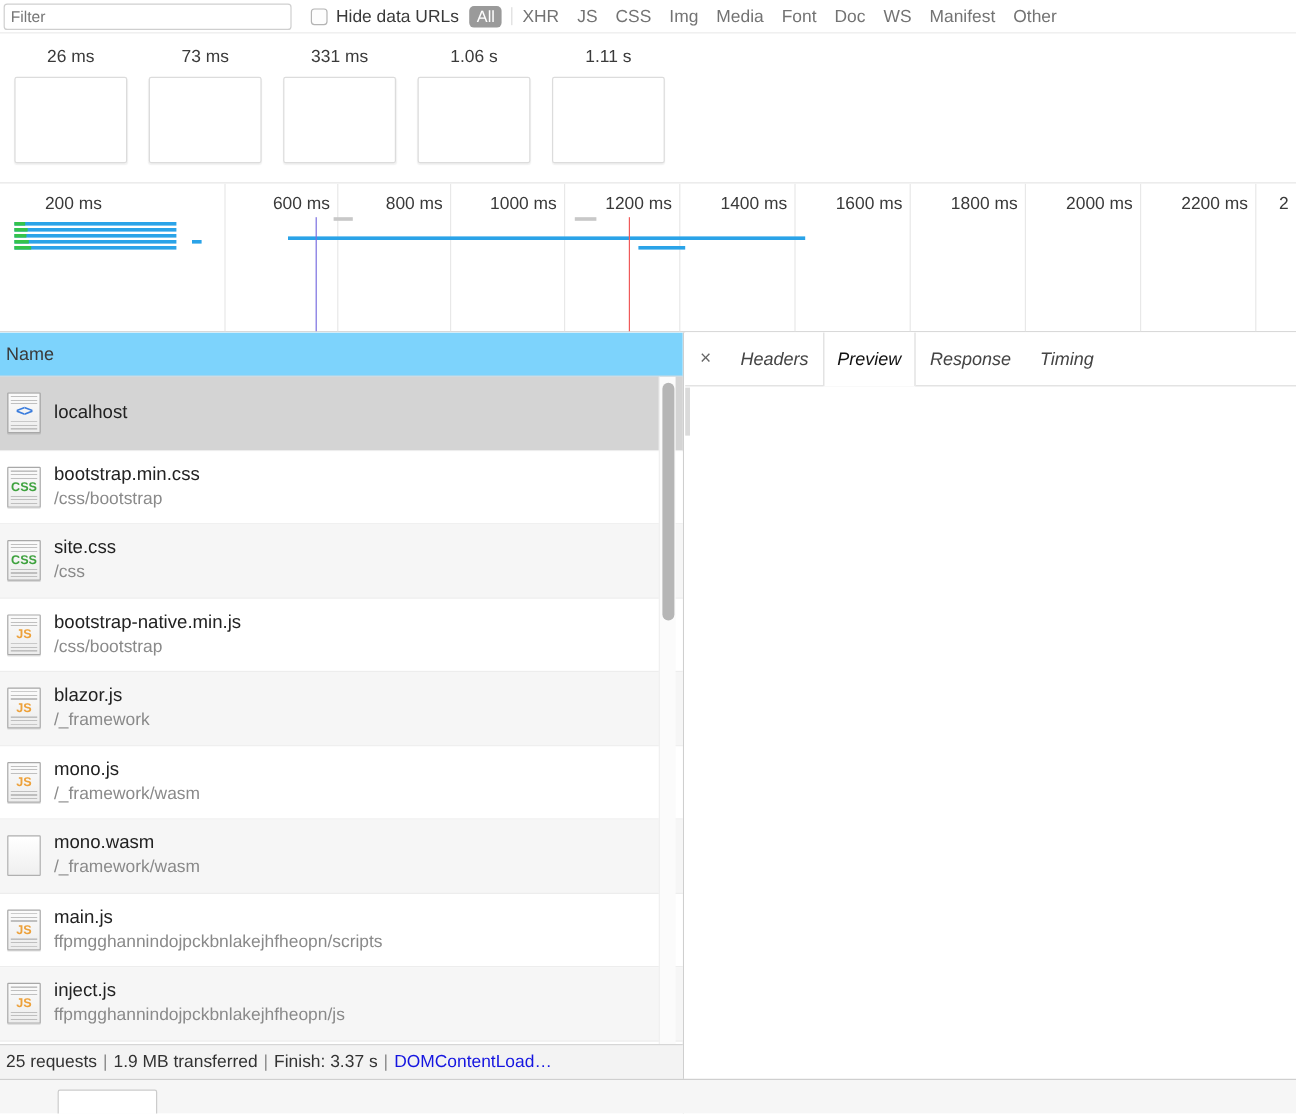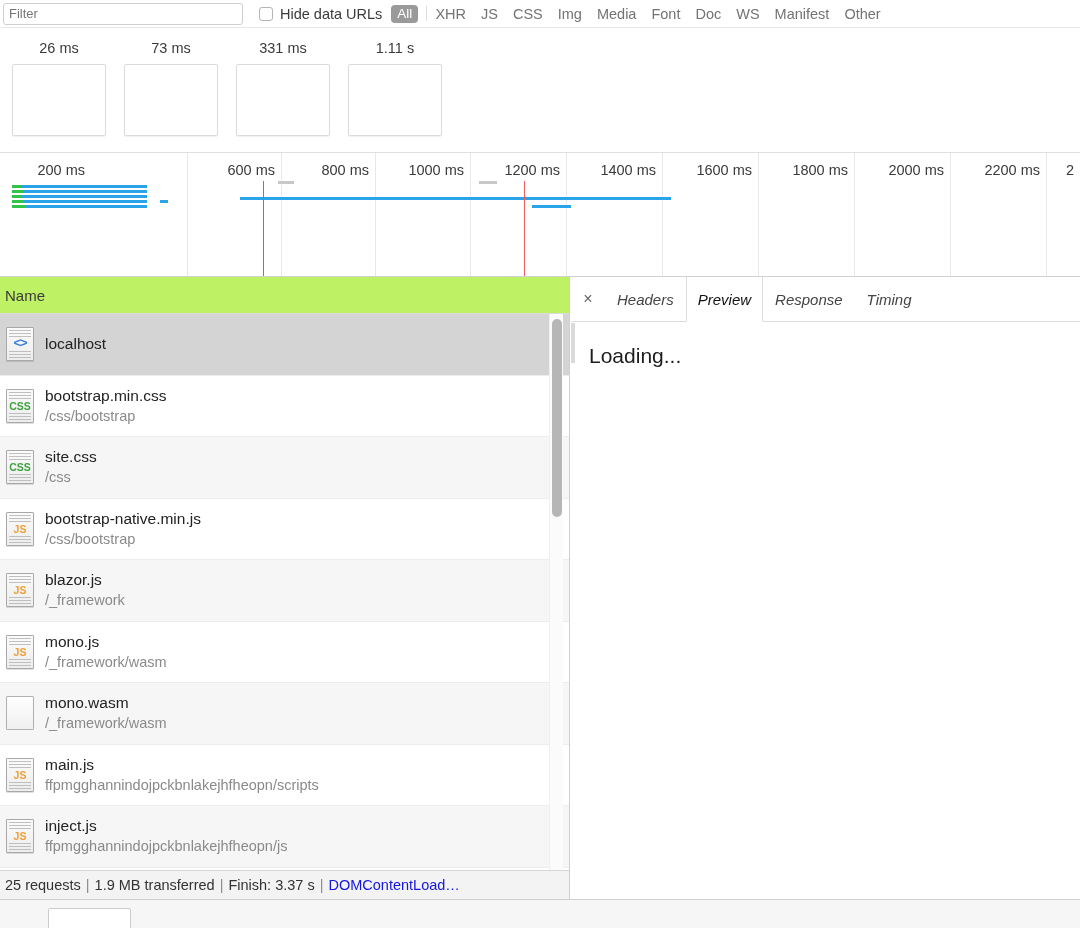--- a/index.html
+++ b/index.html
@@ -88,21 +88,21 @@
 
   
   .panes {
     position: absolute; top: 277px; left: 0; width: 1080px; height: 651px;
   }
   .left-pane {
     position: absolute; top: 0; left: 0; width: 570px; height: 651px;
     border-right: 1px solid #cfcfcf; background: #fff; overflow: hidden;
   }
   .col-header {
-    height: 37px; border-bottom: 1px solid #dcdcdc; background: #bef264;
+    height: 37px; border-bottom: 1px solid #dcdcdc; background: #7dd3fc;
     display: flex; align-items: center; padding-left: 5px;
   }
   .col-header-label { font-size: 15px; color: #3a3a3a; }
 
   .req-list {
     position: absolute; top: 37px; left: 0; width: 570px; height: 577px;
     overflow: hidden;
   }
   .req-row {
     position: relative; height: 61.5px; display: flex; align-items: center;
@@ -243,20 +243,24 @@
       </div>
       <div class="frame">
         <div class="frame-time">73 ms</div>
         <div class="frame-box"></div>
       </div>
       <div class="frame">
         <div class="frame-time">331 ms</div>
         <div class="frame-box"></div>
       </div>
       <div class="frame">
+        <div class="frame-time">1.06 s</div>
+        <div class="frame-box"></div>
+      </div>
+      <div class="frame">
         <div class="frame-time">1.11 s</div>
         <div class="frame-box"></div>
       </div>
     </div>
   </div>
 
   <div class="overview">
     <div class="ruler">
       <div class="rtick first" style="left:0px;width:91px;">
         <span class="rtick-label">200 ms</span>
@@ -461,23 +465,20 @@
 
     <div class="right-pane">
       <div class="tabstrip">
         <div class="tab-close">×</div>
         <div class="tab">Headers</div>
         <div class="tab active">Preview</div>
         <div class="tab">Response</div>
         <div class="tab">Timing</div>
       </div>
       <div class="right-scroll-edge"></div>
-      <div class="preview-body">
-        <div class="preview-text">Loading...</div>
-      </div>
     </div>
 
   </div>
 
   <div class="bottom-strip">
     <div class="bottom-box"></div>
   </div>
 
 </div>
 

